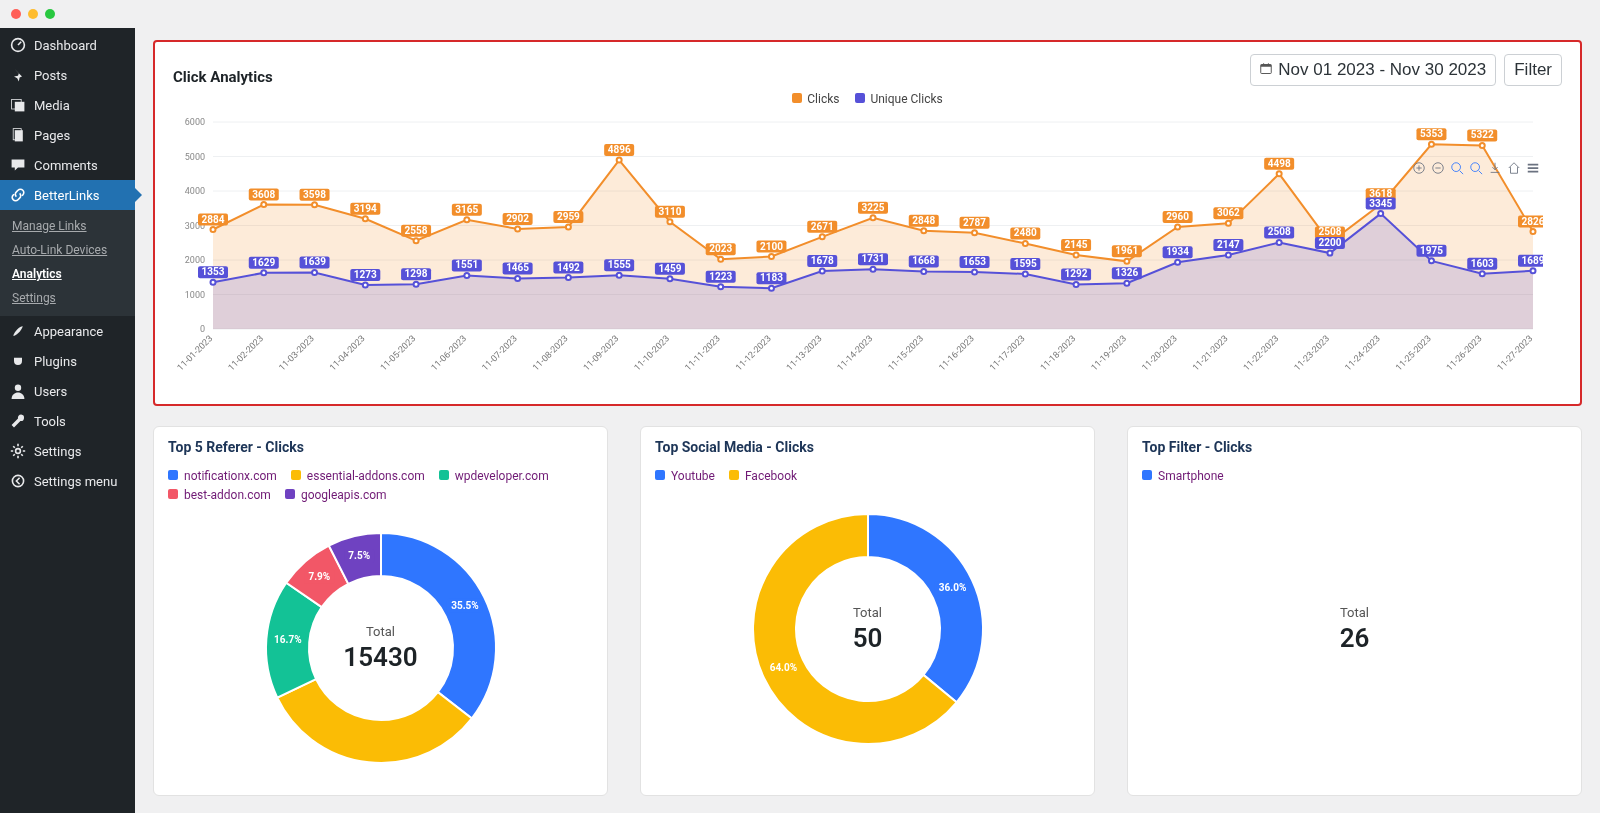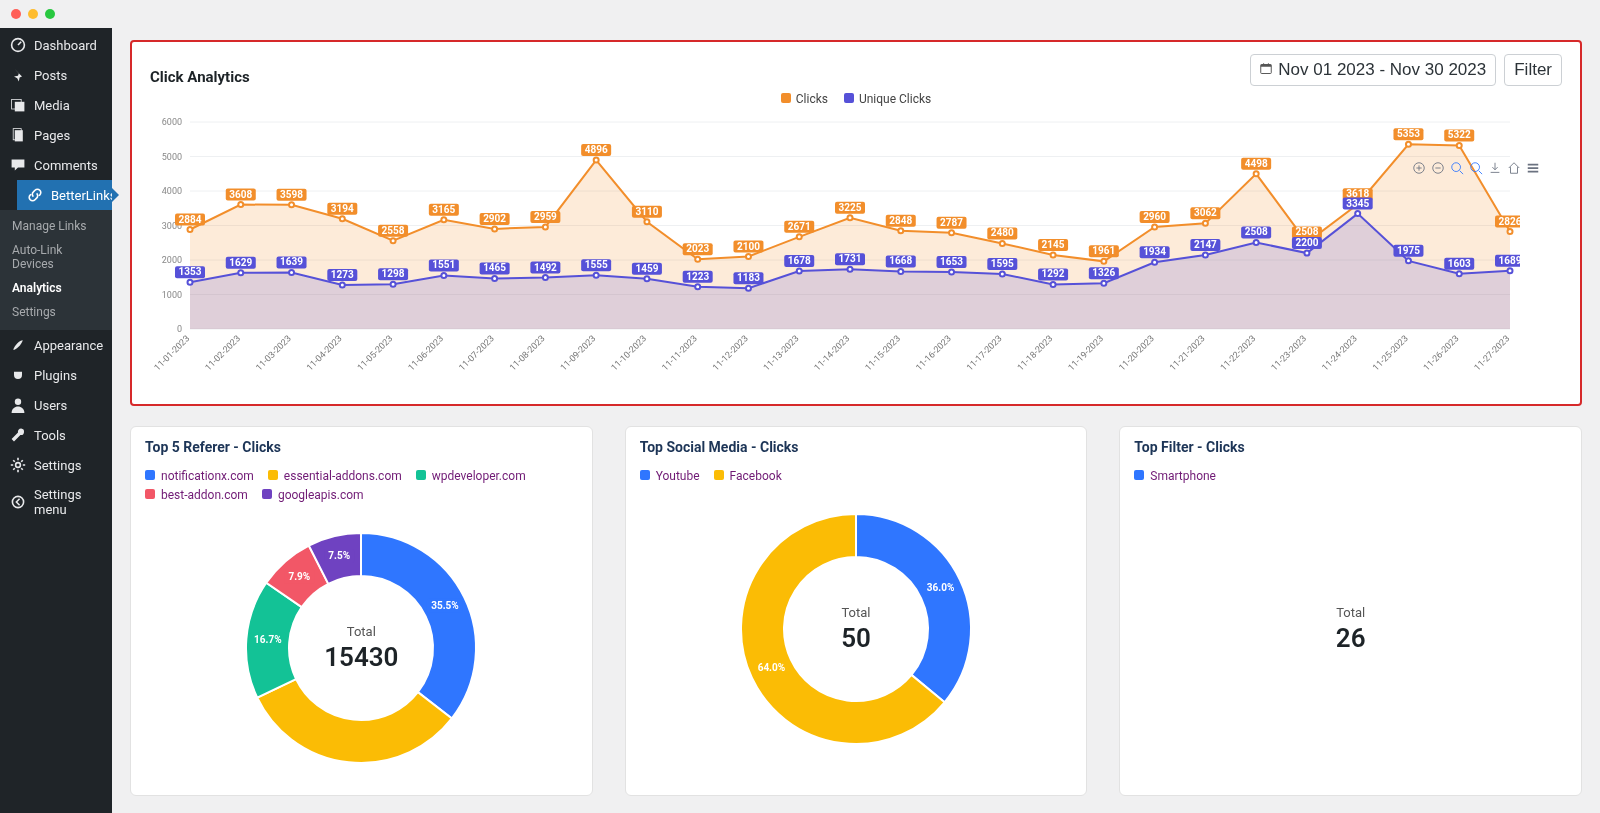--- a/index.html
+++ b/index.html
@@ -3,27 +3,27 @@
 <meta charset="utf-8">
 <style>
 * { box-sizing: border-box; margin: 0; padding: 0; }
 body { font-family: -apple-system, BlinkMacSystemFont, "Segoe UI", Roboto, Helvetica, Arial, sans-serif; background: #f0f0f1; color: #1d2327; width: 1600px; height: 813px; overflow: hidden; }
 .macdots { position: absolute; top: 9px; left: 11px; display: flex; gap: 7px; }
 .macdots span { width: 10px; height: 10px; border-radius: 50%; display: inline-block; }
 .dot-r { background: #ff5f57; }
 .dot-y { background: #febc2e; }
 .dot-g { background: #28c840; }
 .app { display: flex; height: 100%; padding-top: 28px; }
-.sidebar { width: 112px; background: #1f2428; color: #e8e9eb; display: flex; flex-direction: column; font-size: 13px; }
+.sidebar { width: 135px; background: #1f2428; color: #e8e9eb; display: flex; flex-direction: column; font-size: 13px; }
 .side-item { display: flex; align-items: center; gap: 8px; padding: 7px 10px; cursor: pointer; color: #e8e9eb; }
 .side-item .icon { width: 16px; height: 16px; flex: 0 0 16px; display: inline-flex; align-items: center; justify-content: center; }
-.side-item.active { background: #2271b1; color: #fff; position: relative; margin-left: 17px; }
+.side-item.active { background: #2271b1; color: #fff; position: relative; }
 .side-item.active::after { content: ""; position: absolute; right: -7px; top: 50%; transform: translateY(-50%); border-left: 7px solid #2271b1; border-top: 7px solid transparent; border-bottom: 7px solid transparent; }
 .submenu { background: #2c3338; padding: 4px 0 6px; }
-.sub-item { padding: 5px 10px 5px 12px; font-size: 12px; color: #a7aaad; cursor: pointer; }
+.sub-item { padding: 5px 10px 5px 12px; font-size: 12px; color: #a7aaad; cursor: pointer; text-decoration: underline; }
 .sub-item.current { color: #fff; font-weight: 600; }
 .content { flex: 1; overflow: auto; padding: 12px 18px 0 18px; }
 .card { background: #fff; border: 1px solid #e2e2e2; border-radius: 6px; padding: 12px 14px; }
 .main-card { border: 2px solid #d6292a; border-radius: 4px; padding: 12px 18px 16px 18px; margin-bottom: 20px; }
 .mc-head { display: flex; align-items: flex-end; justify-content: space-between; margin-bottom: 6px; }
 .mc-title { font-size: 15px; font-weight: 700; }
 .mc-ctrls { display: flex; gap: 8px; }
 .range-btn, .filter-btn { border: 1px solid #ccd0d4; border-radius: 4px; background: #fff; font-size: 17px; padding: 5px 9px; cursor: pointer; display: inline-flex; align-items: center; gap: 6px; color: #2c3338; }
 .legend-top { display: flex; justify-content: center; gap: 16px; font-size: 12px; color: #444; margin-bottom: 8px; }
 .legend-top .swatch { width: 10px; height: 10px; border-radius: 2px; display: inline-block; margin-right: 5px; }

